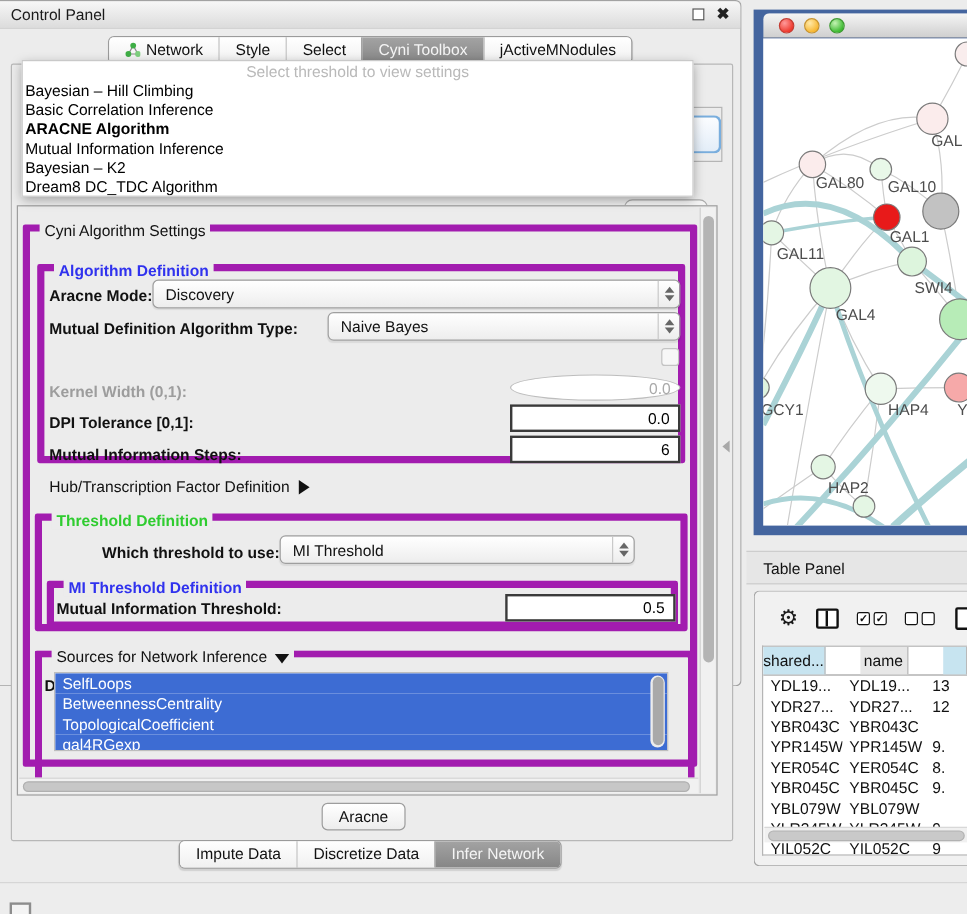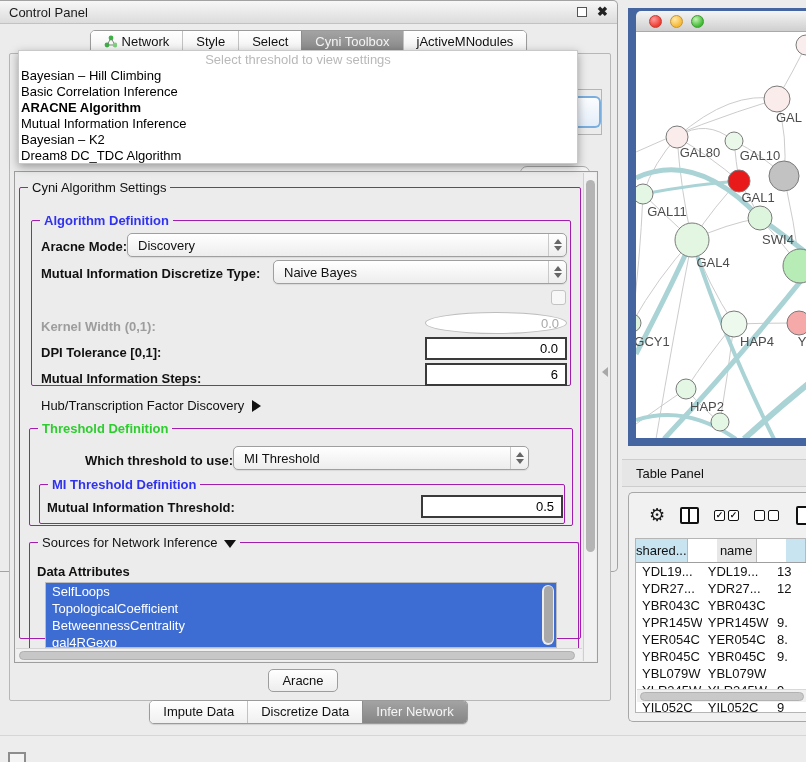--- a/index.html
+++ b/index.html
@@ -62,21 +62,21 @@
   .popup-item.selected-alg { font-weight:bold; }
 
   
   .settings-pane { left:14px; top:170px; width:584px; height:492px; border:1px solid #9e9e9e; background:#ececec; z-index:10; }
   .vscroll { position:absolute; right:1px; top:1px; width:13px; bottom:1px; background:#f1f1f1; border-left:1px solid #cfcfcf; }
   .vscroll .thumb { position:absolute; left:2px; width:9px; background:#b4b4b4; border-radius:5px; }
   .hscroll { position:absolute; left:1px; right:15px; bottom:1px; height:13px; background:#f1f1f1; border-top:1px solid #d4d4d4; }
   .hscroll .thumb { position:absolute; top:2px; height:9px; background:#c7c7c7; border-radius:5px; border:1px solid #b0b0b0; }
 
   
-  .group { position:absolute; border:1px solid #a21caf; border-radius:2px;padding-left:32px; }
+  .group { position:absolute; border:6px solid #a21caf; border-radius:2px;padding-left:32px; }
   .group-title { position:absolute; top:-8px; left:8px; background:#ececec; padding:0 4px; font-size:13px; white-space:nowrap; }
   .t-black { color:#111; }
   .t-blue  { color:#3032ee; font-weight:bold; }
   .t-green { color:#2fcc30; font-weight:bold; }
 
   .lbl { position:absolute; font-size:13px; white-space:nowrap; }
   .lbl.b { font-weight:bold; }
   .lbl.dis { color:#9d9d9d; font-weight:bold; }
 
   
@@ -206,21 +206,21 @@
 
     <span class="lbl b" style="left:26px; top:67px;">Aracne Mode:</span>
     <div class="combo" style="left:112px; top:61px; width:440px; height:24px;">
       <span>Discovery</span>
       <span class="stepper">
           <span class="tri-up"></span>
           <span class="tri-dn"></span>
         </span>
     </div>
 
-    <span class="lbl b" style="left:26px; top:94px;">Mutual Information Discretize Type:</span>
+    <span class="lbl b" style="left:26px; top:94px;">Mutual Definition Algorithm Type:</span>
     <div class="combo" style="left:258px; top:88px; width:294px; height:24px;">
       <span>Naive Bayes</span>
       <span class="stepper">
           <span class="tri-up"></span>
           <span class="tri-dn"></span>
         </span>
     </div>
 
     <span class="checkbox-dis" style="left:536px; top:118px;"></span>
 
@@ -233,21 +233,21 @@
     <div class="field dark" style="left:410px; top:165px; width:142px; height:23px;">
       <span>0.0</span>
     </div>
 
     <span class="lbl b" style="left:26px; top:199px;">Mutual Information Steps:</span>
     <div class="field dark" style="left:410px; top:191px; width:142px; height:23px;">
       <span>6</span>
     </div>
 
     <span class="lbl" style="left:26px; top:226px;">
-      <span>Hub/Transcription Factor Discovery</span><span class="arrow-right"></span>
+      <span>Hub/Transcription Factor Definition</span><span class="arrow-right"></span>
     </span>
 
     <div class="group" style="left:14px; top:256px; width:544px; height:98px;">
       <span class="group-title t-green">Threshold Definition</span>
     </div>
 
     <span class="lbl b" style="left:70px; top:281px;">Which threshold to use:</span>
     <div class="combo" style="left:218px; top:274px; width:296px; height:24px;">
       <span>MI Threshold</span>
       <span class="stepper">
@@ -266,25 +266,25 @@
     </div>
 
     <div class="group" style="left:14px; top:370px; width:550px; height:108px; border-bottom:none;">
       <span class="group-title t-black">
         <span>Sources for Network Inference</span><span class="arrow-down"></span>
       </span>
     </div>
 
     <span class="lbl b" style="left:22px; top:392px;">Data Attributes</span>
 
-    <div class="attr-list" style="left:30px; top:410px; width:512px; height:66px;">
+    <div class="attr-list" style="left:30px; top:388px; width:512px; height:66px;">
       <div id="attr-items">
           <div class="attr-item">SelfLoops</div>
+          <div class="attr-item">BetweennessCentrality</div>
           <div class="attr-item">TopologicalCoefficient</div>
-          <div class="attr-item">BetweennessCentrality</div>
           <div class="attr-item">gal4RGexp</div>
         </div>
       <div class="attr-scroll">
           <div class="thumb"></div>
         </div>
     </div>
 
     <div class="vscroll">
       <div class="thumb" style="top:7px; height:372px;"></div>
     </div>

